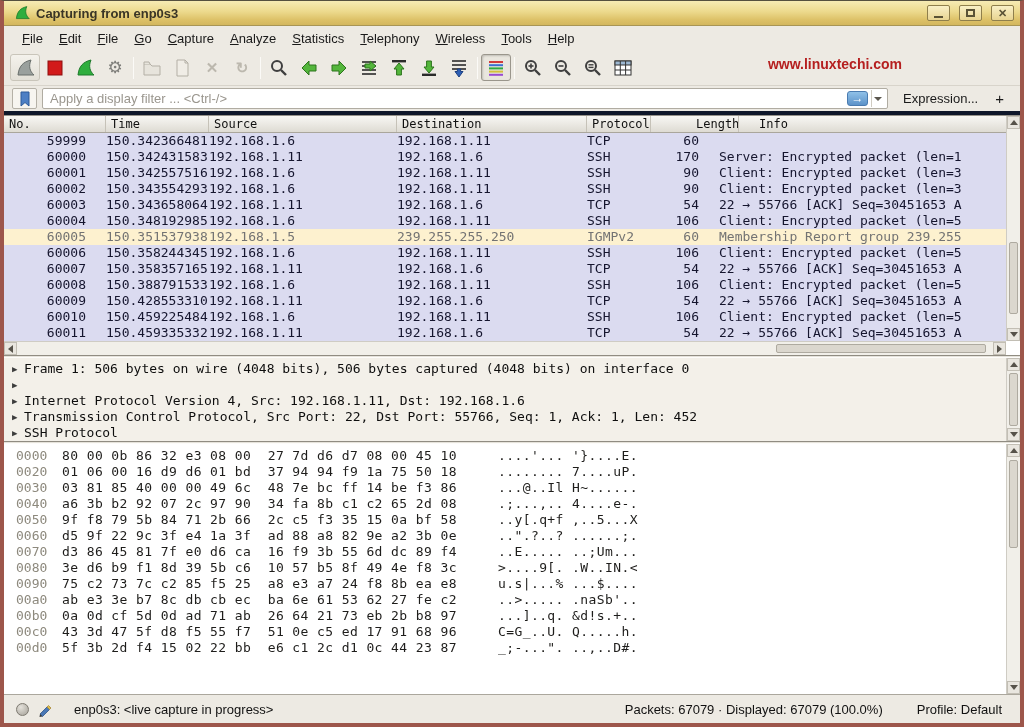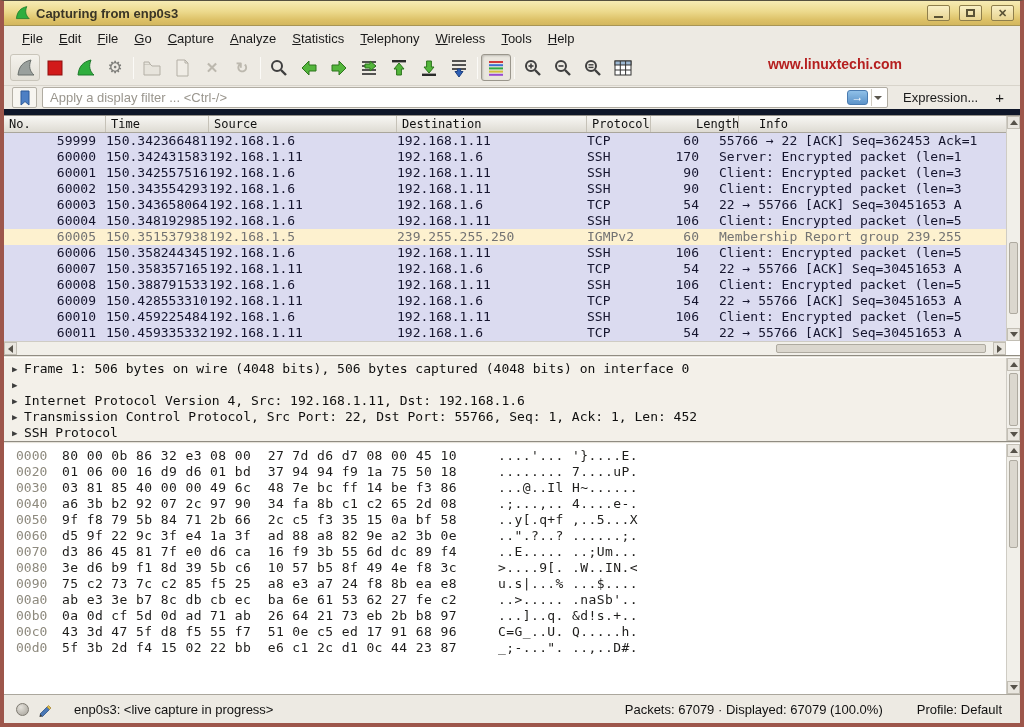--- a/index.html
+++ b/index.html
@@ -42,21 +42,21 @@
   .tbi.boxed{ border:1px solid #c9c5ba; border-radius:3px; background:linear-gradient(#f4f2ec,#e3e0d7); }
   .tbi.pressed{ border:1px solid #9a968c; border-radius:3px; background:#e9e6de;
                 box-shadow:inset 1px 1px 2px rgba(0,0,0,.18); }
   .tbsep{ width:1px; height:22px; background:#d0ccc2; border-right:1px solid #fbfaf7; margin:0 3px; }
   .glyph-grey{ color:#bcb8ae; font-size:15px; font-weight:bold; }
   .gear{ color:#7e7e7a; font-size:17px; }
   .watermark{ position:absolute; right:118px; top:6px; font-size:14px; font-weight:bold; color:#b51f1f; }
 
   
   .filterbar{ height:29px; display:flex; align-items:center; padding:0 8px; gap:5px;
-              background:#edeae3; border-bottom:6px solid #0f172a; }
+              background:#edeae3; border-bottom:4px solid #0f172a; }
   .bookmark-btn{ width:25px; height:21px; border:1px solid #b5b1a7; border-radius:2px;
                  background:#f7f5f0; display:flex; align-items:center; justify-content:center; }
   .filter-field{ flex:1; height:21px; background:#fff; border:1px solid #b0aca2; border-radius:2px;
                  display:flex; align-items:center; padding:0 3px 0 7px; }
   .filter-placeholder{ flex:1; font-size:13px; color:#9a968e; white-space:nowrap; overflow:hidden; }
   .apply-btn{ width:21px; height:15px; border-radius:3px; background:linear-gradient(#8fc0e8,#5d93c9);
               border:1px solid #4a7bb0; color:#fff; font-size:12px; line-height:13px; text-align:center;
               font-weight:bold; }
   .caret-btn{ width:13px; height:17px; margin-left:3px; border-left:1px solid #d0ccc2;
               display:flex; align-items:center; justify-content:center; }
@@ -68,21 +68,21 @@
   
   .mono{ font-family:"DejaVu Sans Mono", monospace; }
   .packet-list{ height:240px; position:relative; background:#fff; border-top:1px solid #96928a; }
   .list-header{ height:17px; display:flex; background:linear-gradient(#f8f7f4,#dedbd3);
                 border-bottom:1px solid #aaa69c; font-size:12px; color:#111; }
   .h-cell{ border-right:1px solid #c6c2b8; padding:1px 0 0 5px; white-space:nowrap; overflow:hidden; }
   .rows-viewport{ height:208px; overflow:hidden; background:#fff; }
   .prow{ display:flex; height:16px; line-height:16px; font-size:13px; white-space:pre;
          background:#dbdbf0; color:#15152e; overflow:hidden; }
   .prow.hl{ background:#fdf1cf; color:#737373; }
-  .c-no{ width:102px; text-align:right; padding-right:10px; flex:none; }
+  .c-no{ width:102px; text-align:right; padding-right:20px; flex:none; }
   .c-time{ width:103px; flex:none; }
   .c-source{ width:188px; flex:none; }
   .c-destination{ width:190px; flex:none; }
   .c-protocol{ width:64px; flex:none; }
   .c-length{ width:48px; text-align:right; flex:none; }
   .c-info{ flex:1; padding-left:20px; overflow:hidden; }
   .list-header .c-no{ text-align:left; padding-left:5px; }
   .list-header .c-length{ text-align:left; padding-left:5px;margin-left:40px; }
 
   
@@ -310,21 +310,21 @@
     <div class="list-header">
         <span class="h-cell c-no">No.</span>
         <span class="h-cell c-time">Time</span>
         <span class="h-cell c-source">Source</span>
         <span class="h-cell c-destination">Destination</span>
         <span class="h-cell c-protocol">Protocol</span>
         <span class="h-cell c-length">Length</span>
         <span class="h-cell c-info">Info</span>
       </div>
     <div class="rows-viewport">
-        <div class="prow"><span class="c-no">59999</span><span class="c-time">150.342366481</span><span class="c-source">192.168.1.6</span><span class="c-destination">192.168.1.11</span><span class="c-protocol">TCP</span><span class="c-length">60</span><span class="c-info">55766 → 22 [ACK] Seq=362453 Ack=1</span></div>
+        <div class="prow"><span class="c-no">59999</span><span class="c-time">150.342366481</span><span class="c-source">192.168.1.6</span><span class="c-destination">192.168.1.11</span><span class="c-protocol">TCP</span><span class="c-length">60</span></div>
         <div class="prow"><span class="c-no">60000</span><span class="c-time">150.342431583</span><span class="c-source">192.168.1.11</span><span class="c-destination">192.168.1.6</span><span class="c-protocol">SSH</span><span class="c-length">170</span><span class="c-info">Server: Encrypted packet (len=1</span></div>
         <div class="prow"><span class="c-no">60001</span><span class="c-time">150.342557516</span><span class="c-source">192.168.1.6</span><span class="c-destination">192.168.1.11</span><span class="c-protocol">SSH</span><span class="c-length">90</span><span class="c-info">Client: Encrypted packet (len=3</span></div>
         <div class="prow"><span class="c-no">60002</span><span class="c-time">150.343554293</span><span class="c-source">192.168.1.6</span><span class="c-destination">192.168.1.11</span><span class="c-protocol">SSH</span><span class="c-length">90</span><span class="c-info">Client: Encrypted packet (len=3</span></div>
         <div class="prow"><span class="c-no">60003</span><span class="c-time">150.343658064</span><span class="c-source">192.168.1.11</span><span class="c-destination">192.168.1.6</span><span class="c-protocol">TCP</span><span class="c-length">54</span><span class="c-info">22 → 55766 [ACK] Seq=30451653 A</span></div>
         <div class="prow"><span class="c-no">60004</span><span class="c-time">150.348192985</span><span class="c-source">192.168.1.6</span><span class="c-destination">192.168.1.11</span><span class="c-protocol">SSH</span><span class="c-length">106</span><span class="c-info">Client: Encrypted packet (len=5</span></div>
         <div class="prow hl"><span class="c-no">60005</span><span class="c-time">150.351537938</span><span class="c-source">192.168.1.5</span><span class="c-destination">239.255.255.250</span><span class="c-protocol">IGMPv2</span><span class="c-length">60</span><span class="c-info">Membership Report group 239.255</span></div>
         <div class="prow"><span class="c-no">60006</span><span class="c-time">150.358244345</span><span class="c-source">192.168.1.6</span><span class="c-destination">192.168.1.11</span><span class="c-protocol">SSH</span><span class="c-length">106</span><span class="c-info">Client: Encrypted packet (len=5</span></div>
         <div class="prow"><span class="c-no">60007</span><span class="c-time">150.358357165</span><span class="c-source">192.168.1.11</span><span class="c-destination">192.168.1.6</span><span class="c-protocol">TCP</span><span class="c-length">54</span><span class="c-info">22 → 55766 [ACK] Seq=30451653 A</span></div>
         <div class="prow"><span class="c-no">60008</span><span class="c-time">150.388791533</span><span class="c-source">192.168.1.6</span><span class="c-destination">192.168.1.11</span><span class="c-protocol">SSH</span><span class="c-length">106</span><span class="c-info">Client: Encrypted packet (len=5</span></div>
         <div class="prow"><span class="c-no">60009</span><span class="c-time">150.428553310</span><span class="c-source">192.168.1.11</span><span class="c-destination">192.168.1.6</span><span class="c-protocol">TCP</span><span class="c-length">54</span><span class="c-info">22 → 55766 [ACK] Seq=30451653 A</span></div>

